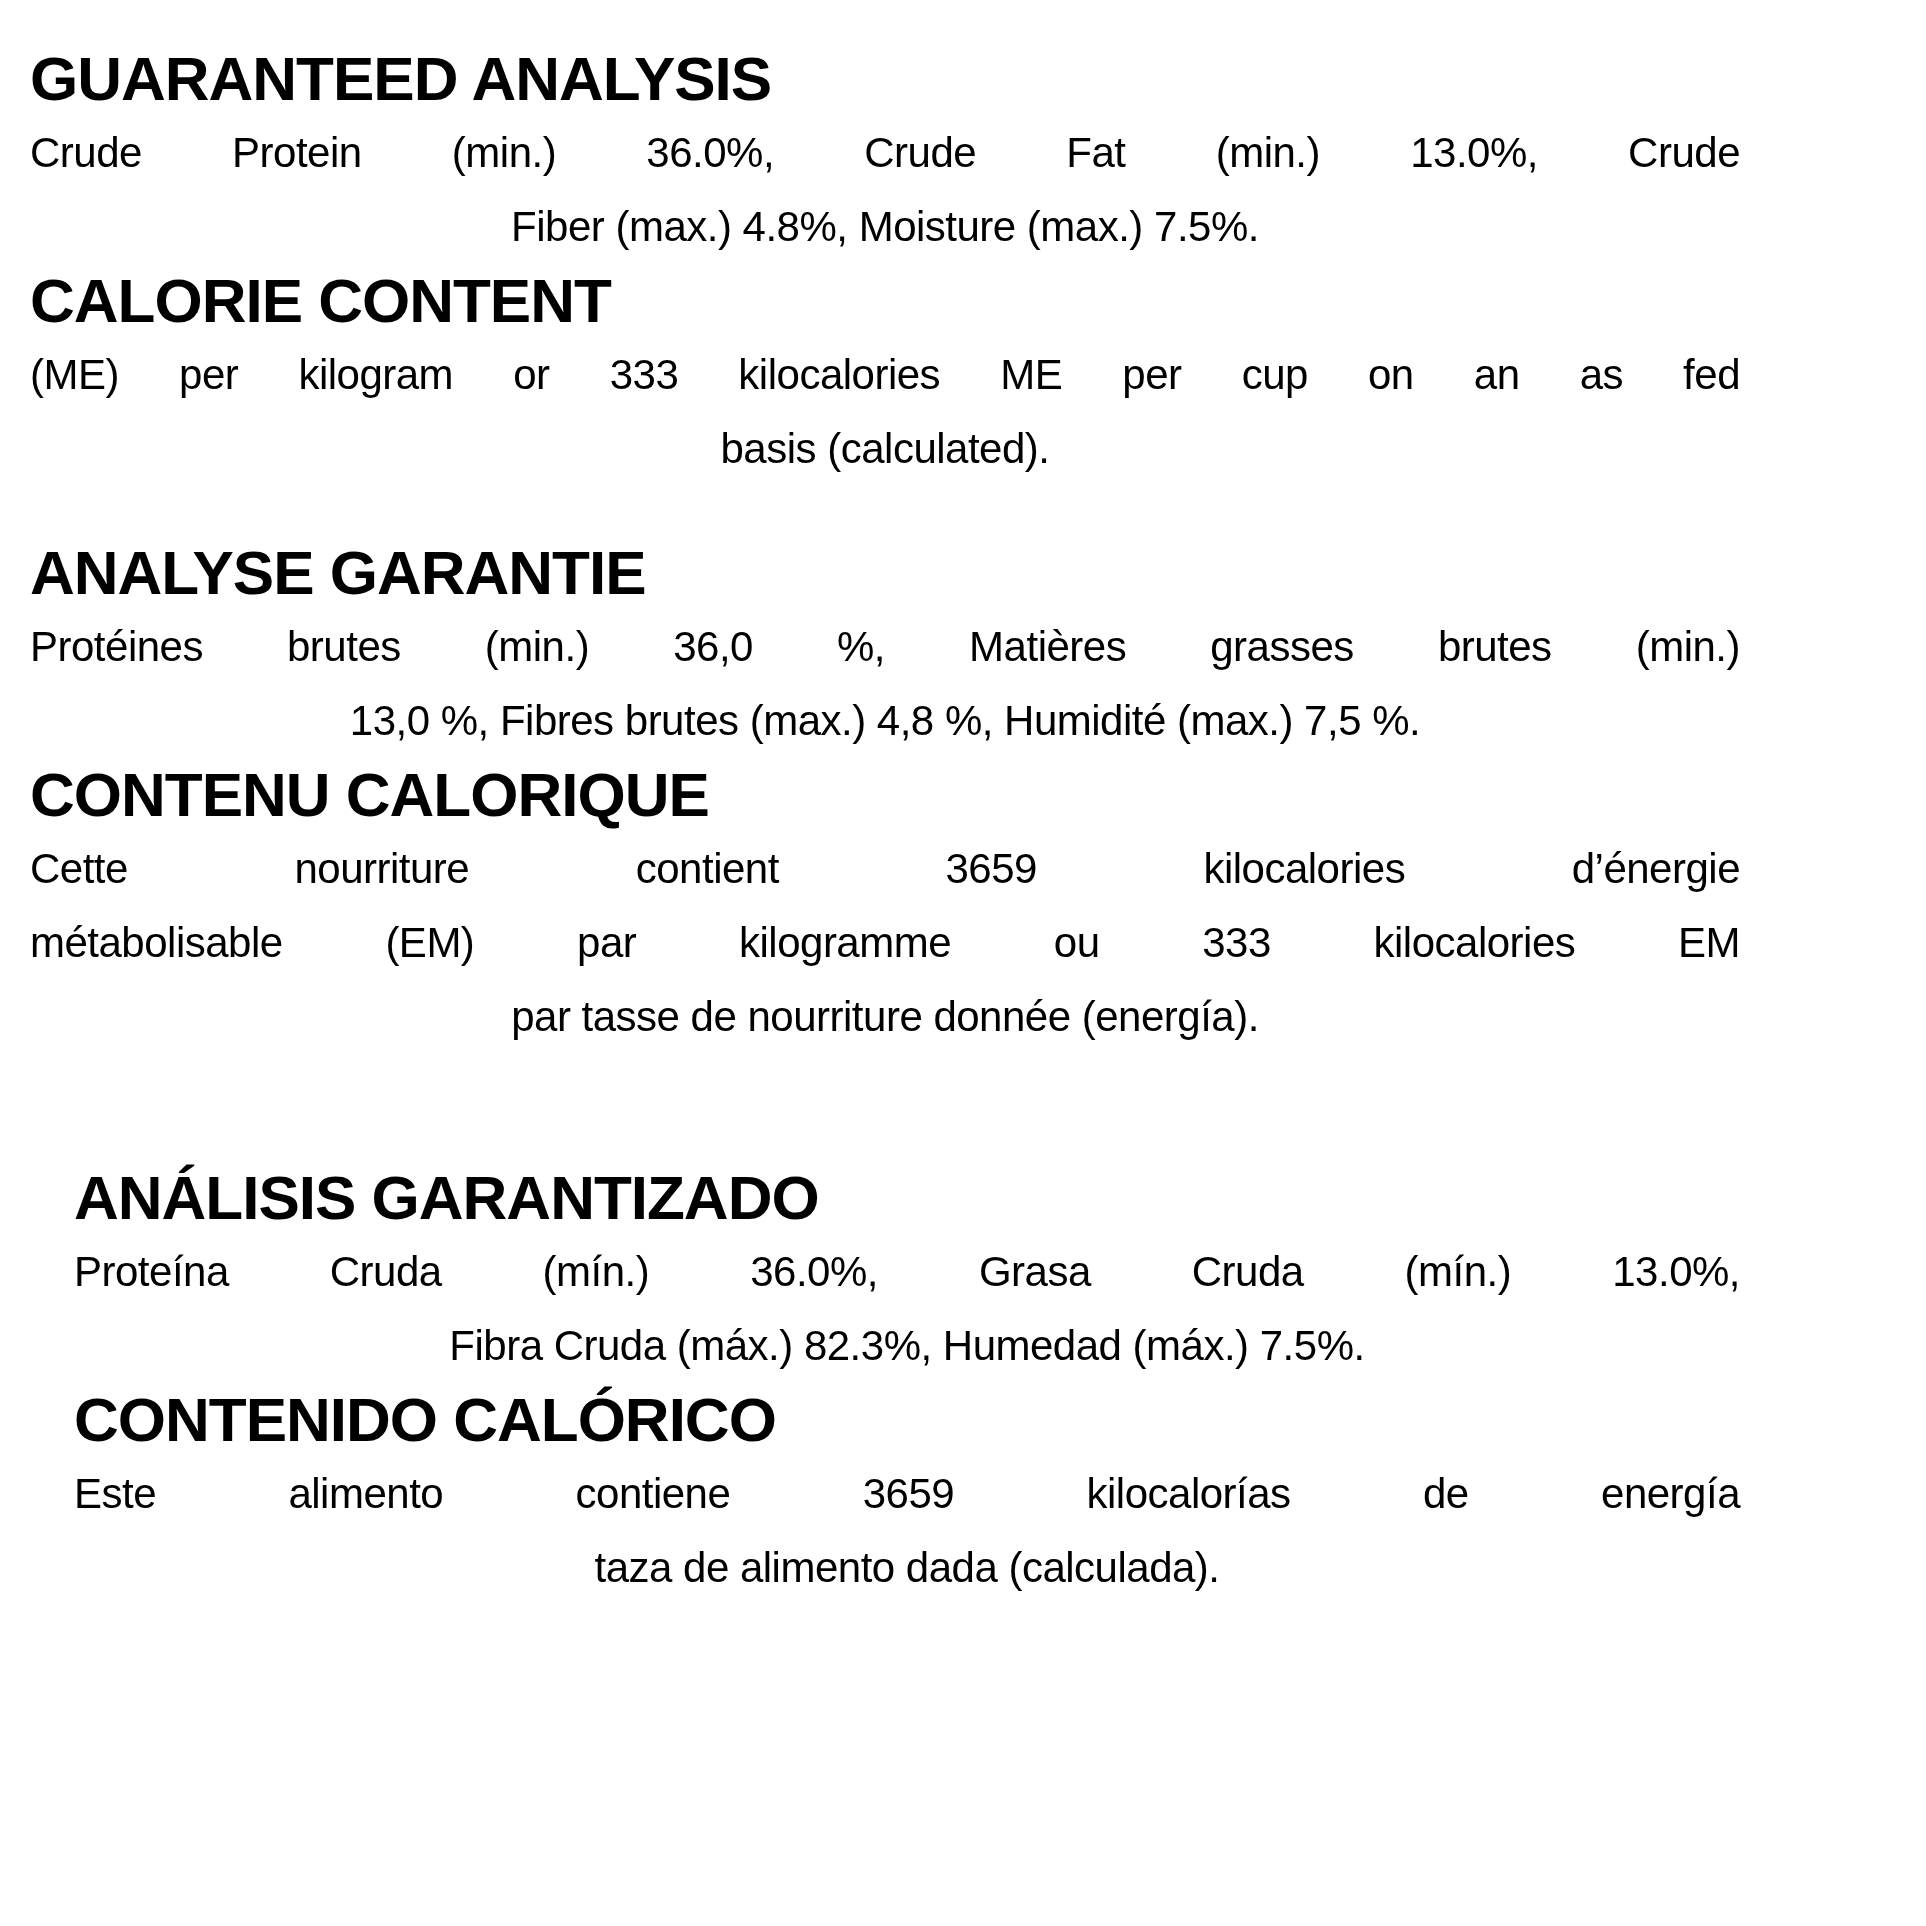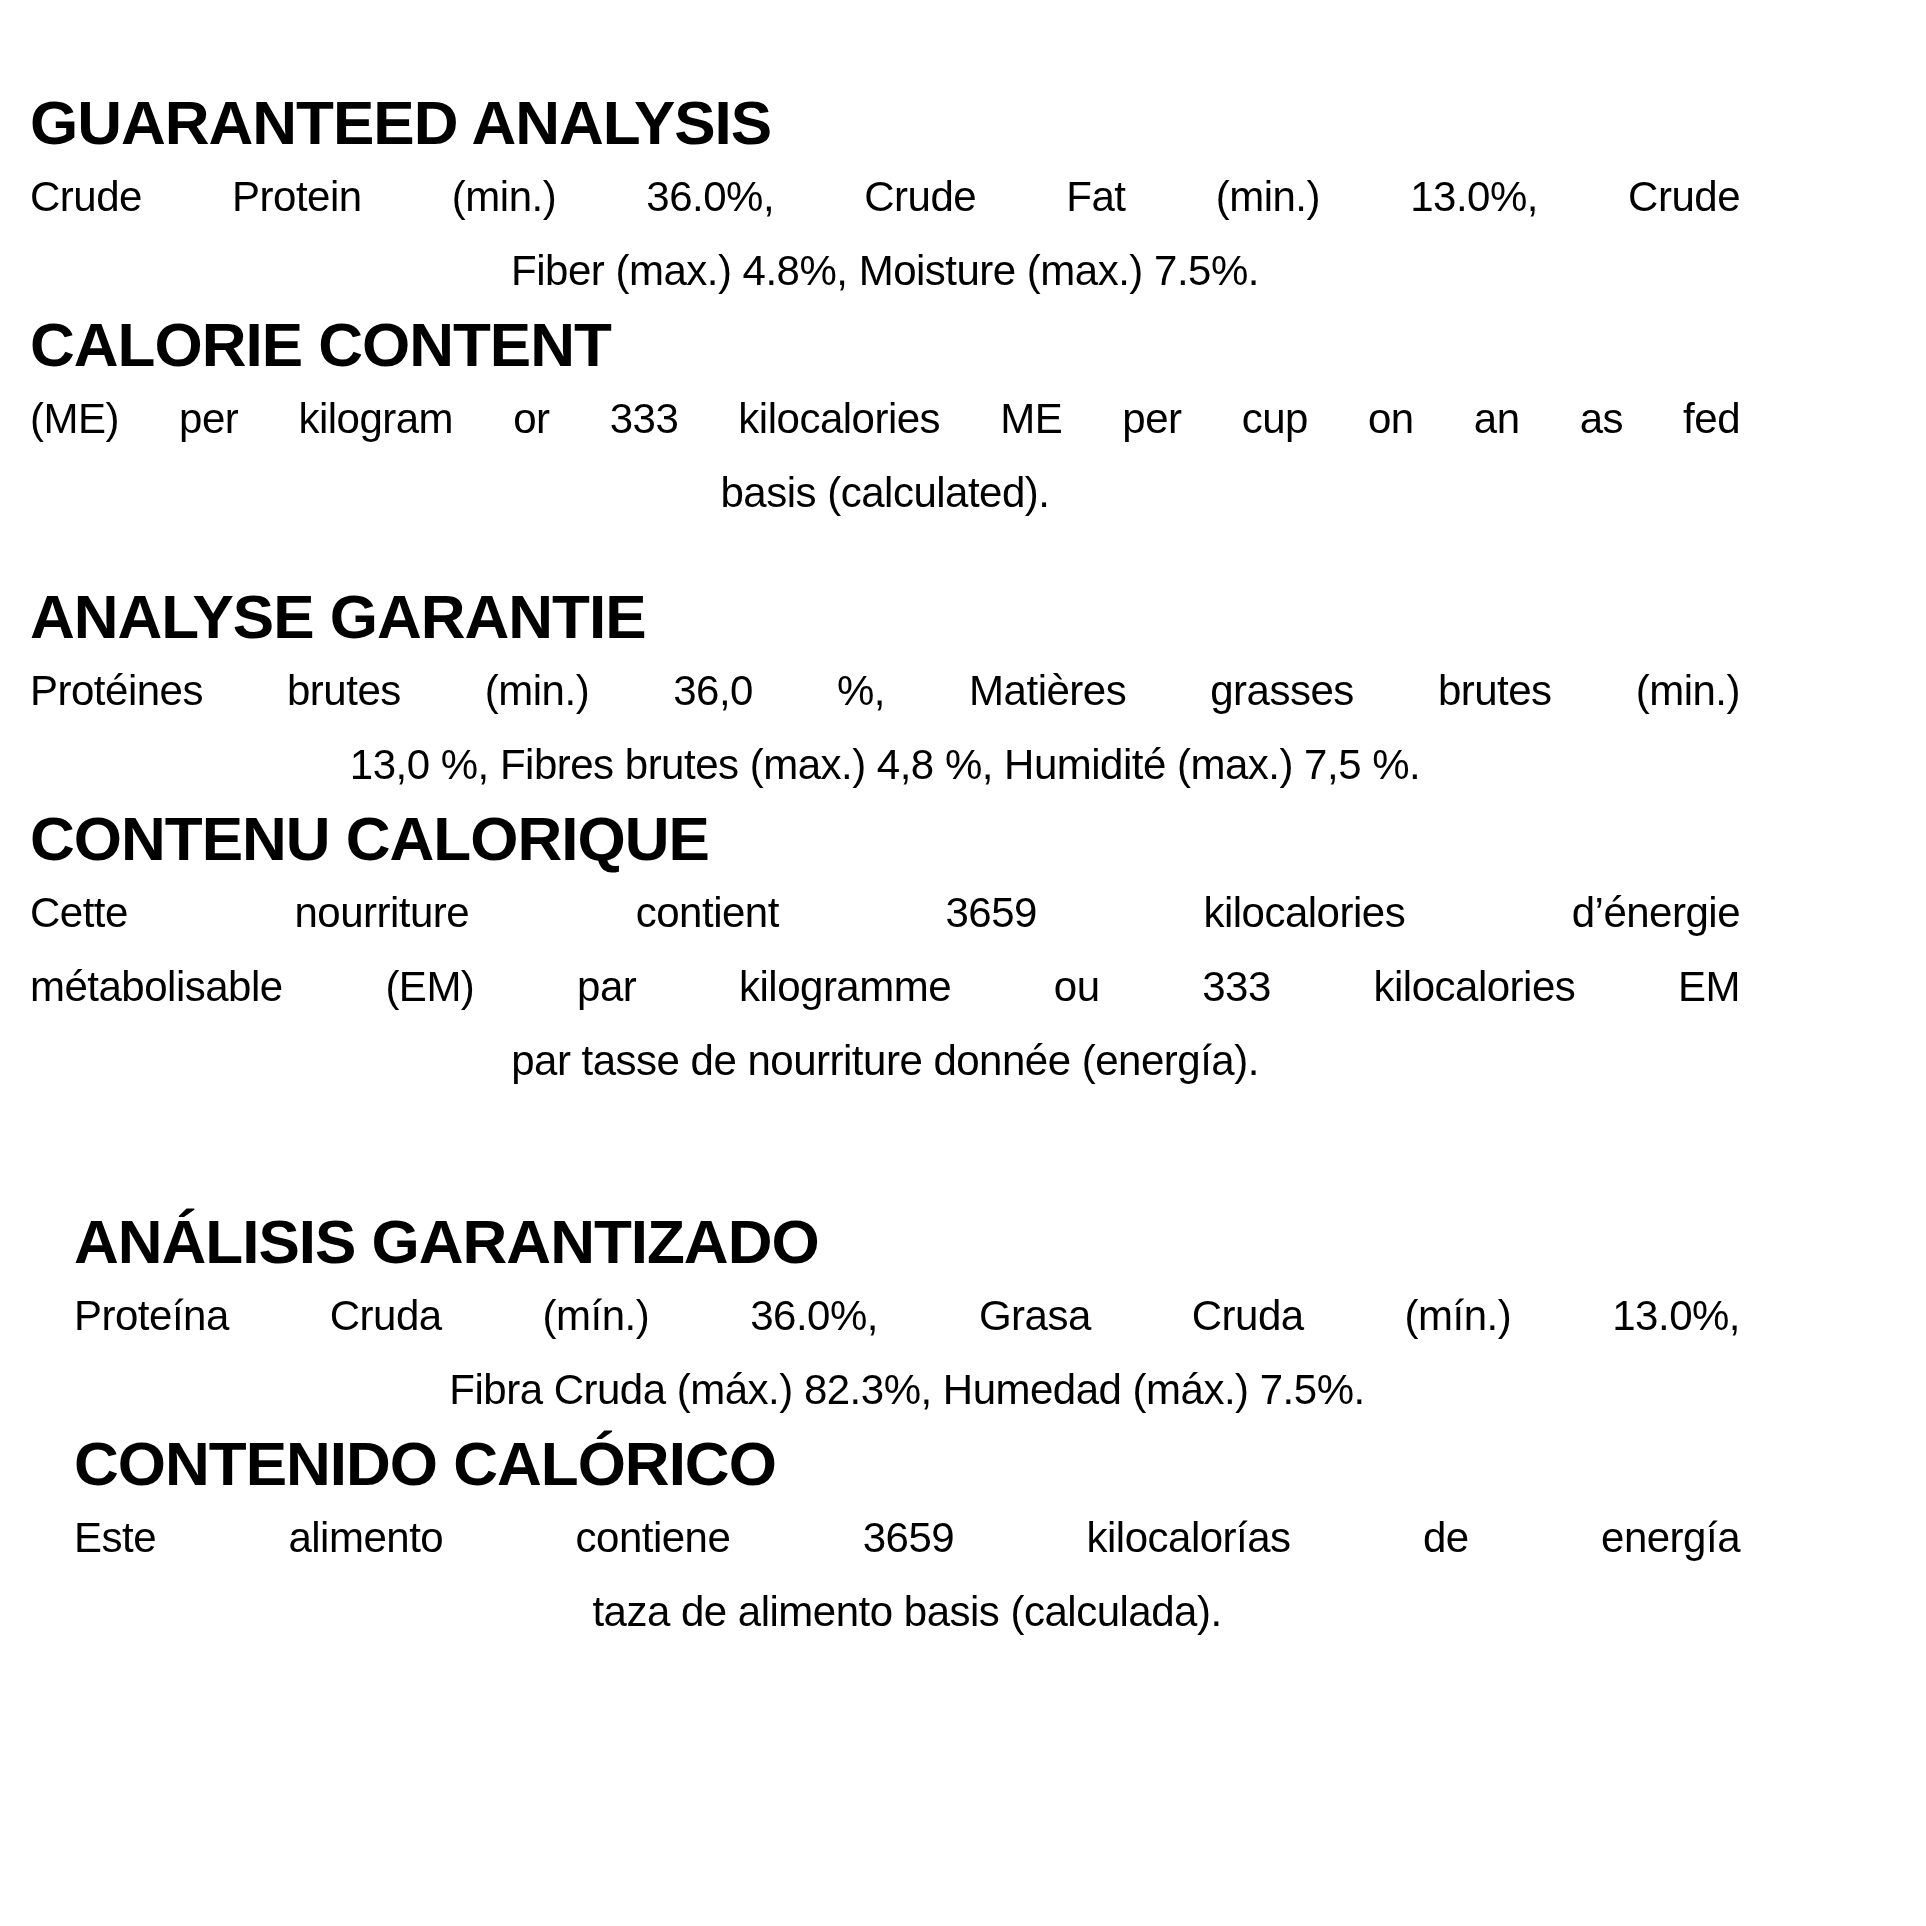--- a/index.html
+++ b/index.html
@@ -10,21 +10,21 @@
   body {
     width: 1927px;
     height: 1927px;
     overflow: hidden;
     font-family: "Liberation Sans", sans-serif;
     color: #000000;
   }
   .label {
     box-sizing: border-box;
     width: 1768px;
-    padding: 86px 28px 0 30px;
+    padding: 42px 28px 0 30px;
   }
   .section {
     margin: 0;
   }
   .section.fr {
     margin-top: 50px;
   }
   .section.es {
     margin-top: 107px;
     margin-left: 44px;
@@ -84,18 +84,18 @@
 
   <div class="section es">
     <div class="heading">ANÁLISIS GARANTIZADO</div>
     <div class="para">
         <div class="jline">Proteína Cruda (mín.) 36.0%, Grasa Cruda (mín.) 13.0%,</div>
         <div class="lline">Fibra Cruda (máx.) 82.3%, Humedad (máx.) 7.5%.</div>
       </div>
     <div class="heading">CONTENIDO CALÓRICO</div>
     <div class="para">
         <div class="jline">Este alimento contiene 3659 kilocalorías de energía</div>
-        <div class="lline">taza de alimento basis (calculada).</div>
+        <div class="lline">taza de alimento dada (calculada).</div>
       </div>
   </div>
 
 </div>
 
 
 </body></html>

